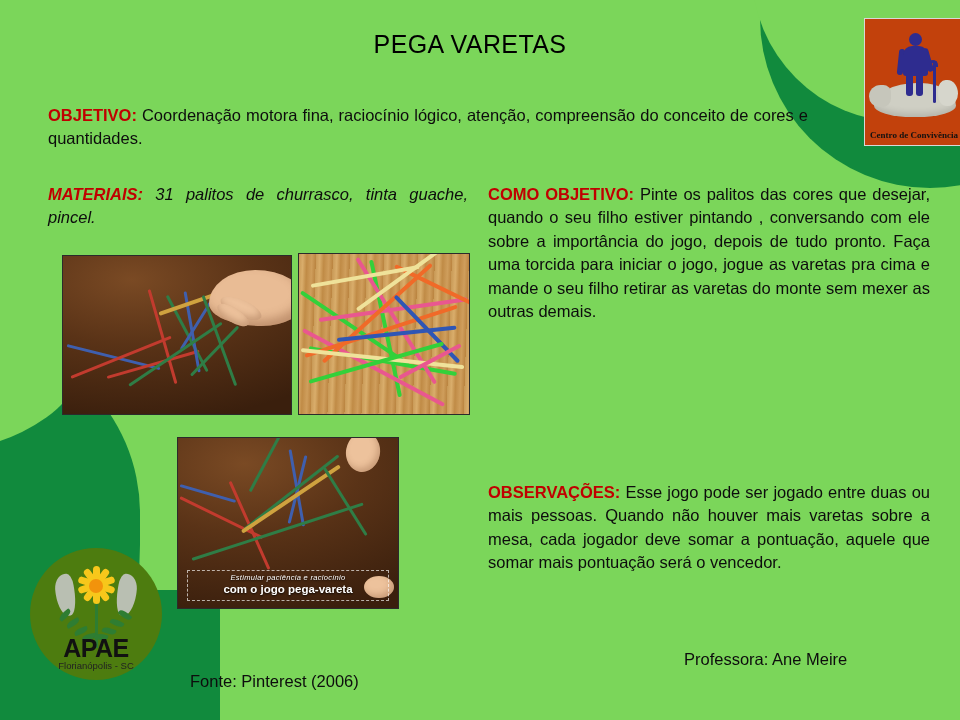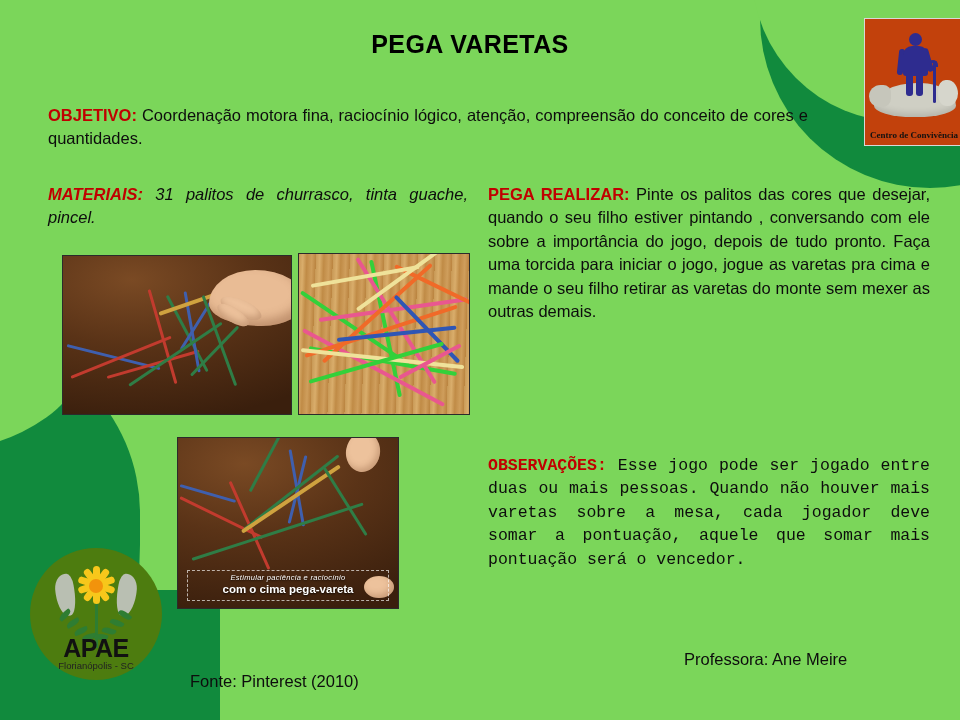--- a/index.html
+++ b/index.html
@@ -34,34 +34,34 @@
     left:-250px;top:300px;width:330px;height:160px;
     background:#7BD65A;border-radius:0 0 60% 0;
   }
   .deco-bl-strip{
     left:0;bottom:0;width:14px;height:110px;background:#118A3D;
   }
 
   
   .title{
     position:absolute;left:0;right:0;top:30px;text-align:center;
-    font-size:25px;font-weight:bold;color:#000;letter-spacing:.4px;
+    font-size:25px;font-weight:normal;color:#000;letter-spacing:.4px;
     padding-right:20px;
   }
 
   
   .lead{color:#C00000;font-weight:bold;}
   .para{
     position:absolute;color:#0d0d0d;text-align:justify;
     font-size:16.5px;line-height:1.42;margin-left:10px;
   }
   #objetivo{left:38px;top:104px;width:760px;}
   #materiais{left:38px;top:183px;width:420px;font-style:italic;}
   #como{left:478px;top:183px;width:442px;}
-  #obs{left:478px;top:454px;width:442px;font-family:Liberation Mono, monospace;}
+  #obs{left:478px;top:481px;width:442px;}
 
   
   .photo{position:absolute;border:1px solid #2b2b2b;box-sizing:border-box;overflow:hidden;background:#3b2314;}
   .photo::after{content:"";position:absolute;inset:0;}
   #photo1{left:62px;top:255px;width:230px;height:160px;}
   #photo2{left:298px;top:253px;width:172px;height:162px;}
   #photo3{left:177px;top:437px;width:222px;height:172px;}
 
   
   .wood-dark{
@@ -212,21 +212,21 @@
 
   <div class="para" id="objetivo">
     <span class="lead">OBJETIVO:</span><span> Coordenação motora fina, raciocínio lógico, atenção, compreensão do conceito de cores e quantidades.</span>
   </div>
 
   <div class="para" id="materiais">
     <span class="lead">MATERIAIS:</span><span> 31 palitos de churrasco, tinta guache, pincel.</span>
   </div>
 
   <div class="para" id="como">
-    <span class="lead">PEGA REALIZAR:</span><span> Pinte os palitos das cores que desejar, quando o seu filho  estiver pintando , conversando com ele sobre  a importância do jogo, depois de tudo pronto. Faça uma torcida para iniciar o jogo, jogue as varetas pra cima e mande o seu filho retirar as varetas do monte sem mexer as outras demais.</span>
+    <span class="lead">COMO OBJETIVO:</span><span> Pinte os palitos das cores que desejar, quando o seu filho  estiver pintando , conversando com ele sobre  a importância do jogo, depois de tudo pronto. Faça uma torcida para iniciar o jogo, jogue as varetas pra cima e mande o seu filho retirar as varetas do monte sem mexer as outras demais.</span>
   </div>
 
   <div class="para" id="obs">
     <span class="lead">OBSERVAÇÕES:</span><span>  Esse jogo pode ser jogado entre duas ou mais pessoas. Quando não houver mais varetas sobre a mesa, cada jogador deve somar a pontuação, aquele que somar mais pontuação será o vencedor.</span>
   </div>
 
   <div class="photo wood-dark" id="photo1">
     <div class="sticks">
       <div class="stk" style="left:4px;top:88px;width:96px;background:#3f5fae;transform:rotate(14deg);"></div>
       <div class="stk" style="left:8px;top:120px;width:108px;background:#c23b2e;transform:rotate(-22deg);"></div>
@@ -276,21 +276,21 @@
       <div class="stk" style="left:128px;top:16px;width:70px;background:#3f5fae;transform:rotate(104deg);"></div>
       <div class="stk" style="left:66px;top:90px;width:120px;background:#2f7d46;transform:rotate(-38deg);"></div>
       <div class="stk" style="left:14px;top:120px;width:180px;background:#2f7d46;transform:rotate(-18deg);"></div>
       <div class="stk" style="left:64px;top:92px;width:118px;background:#cfa23f;transform:rotate(-34deg);height:4px;"></div>
       <div class="stk" style="left:146px;top:28px;width:80px;background:#2f7d46;transform:rotate(58deg);"></div>
     </div>
     <div class="finger" style="right:18px;top:-6px;width:34px;height:40px;transform:rotate(10deg);"></div>
     <div class="finger" style="right:4px;bottom:10px;width:30px;height:22px;"></div>
     <div class="cap">
       <span class="c1">Estimular paciência e raciocínio</span>
-      <span class="c2">com o cima pega-vareta</span>
+      <span class="c2">com o jogo pega-vareta</span>
     </div>
   </div>
 
   <div id="cdc">
     <div class="palm"></div>
     <div class="thumb"></div>
     <div class="fingers"></div>
     <div class="cane-top"></div>
     <div class="cane"></div>
     <div class="armL"></div>
@@ -324,16 +324,16 @@
     <div class="leaf" style="left:52px;top:86px;transform:rotate(-12deg);"></div>
     <div class="leaf" style="left:80px;top:72px;transform:rotate(208deg);"></div>
     <div class="leaf" style="left:72px;top:80px;transform:rotate(200deg);"></div>
     <div class="leaf" style="left:64px;top:86px;transform:rotate(192deg);"></div>
     <div class="leaf" style="left:28px;top:64px;transform:rotate(-40deg);"></div>
     <div class="leaf" style="left:88px;top:64px;transform:rotate(220deg);"></div>
     <div class="apae-txt">APAE</div>
     <div class="apae-sub">Florianópolis - SC</div>
   </div>
 
-  <div class="footer" id="fonte">Fonte: Pinterest (2010)</div>
+  <div class="footer" id="fonte">Fonte: Pinterest (2006)</div>
   <div class="footer" id="prof">Professora: Ane Meire</div>
 
 </div>
 
 </body></html>

